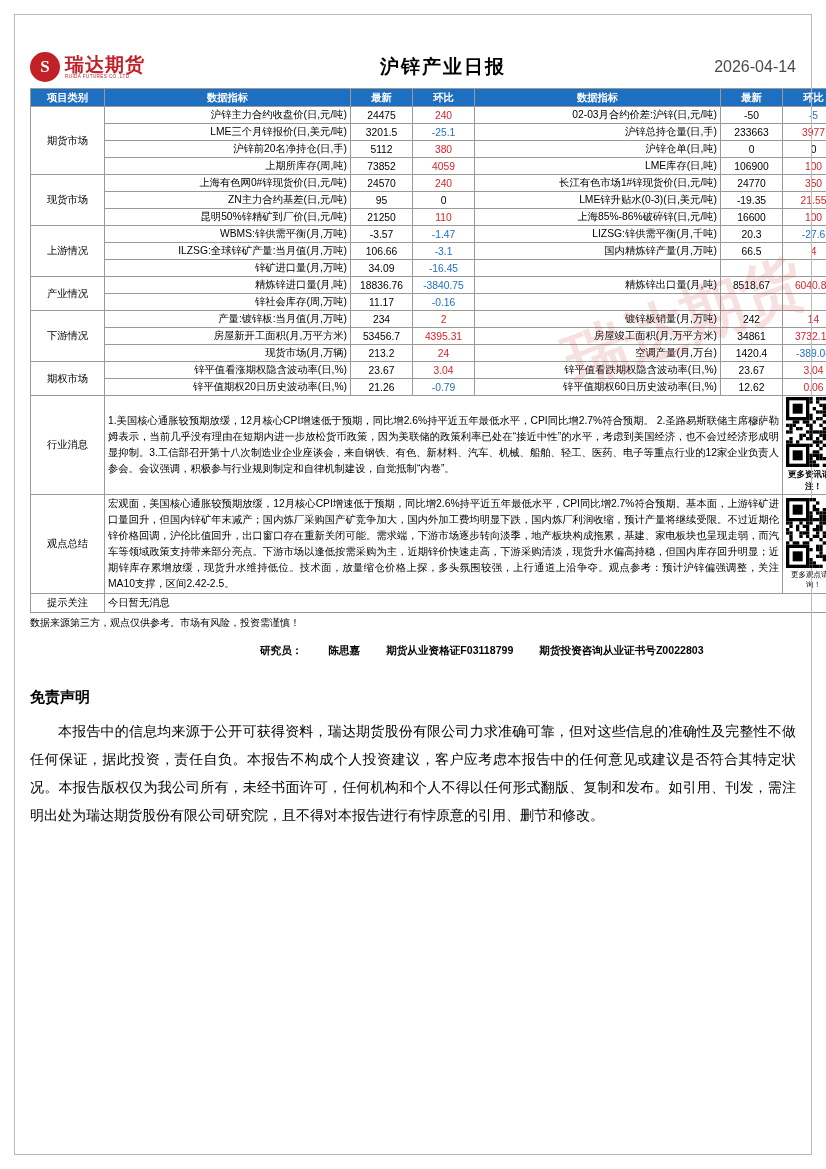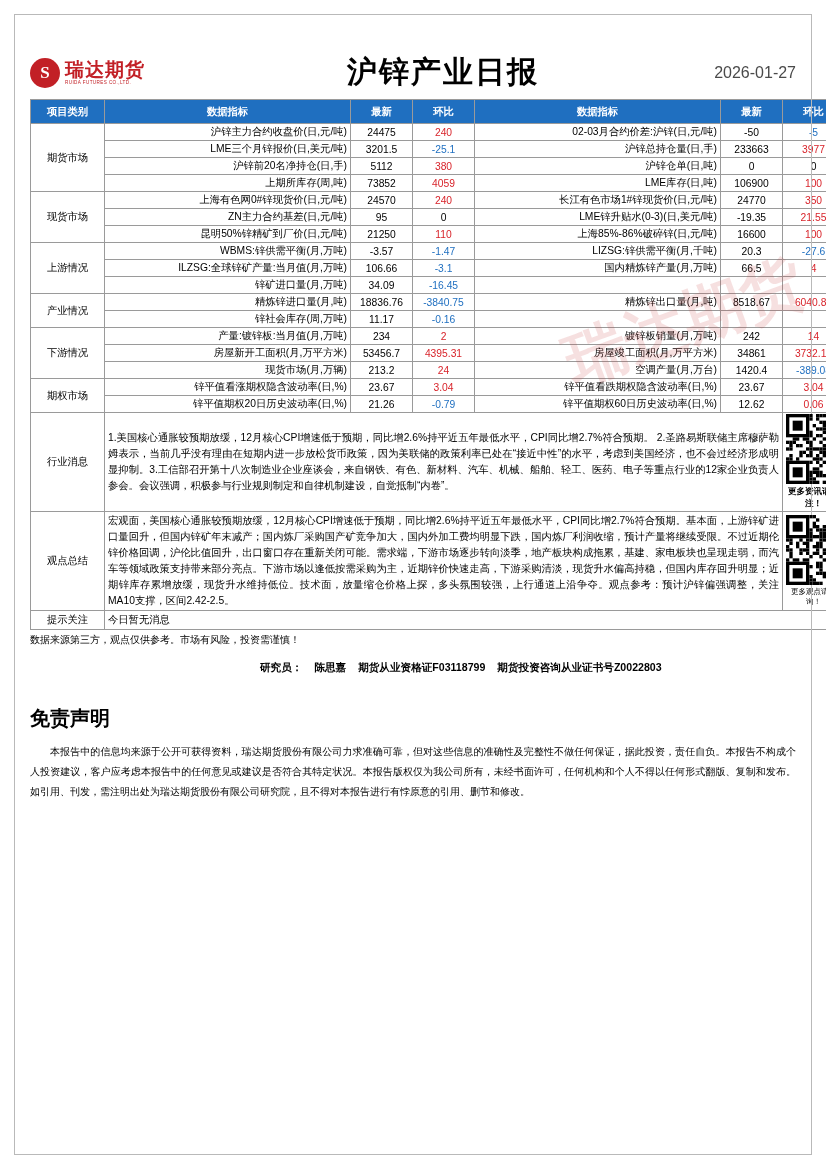--- a/index.html
+++ b/index.html
@@ -26,37 +26,37 @@
   .logo-mark {
     width: 30px; height: 30px; border-radius: 50%;
     background: #c22026; color: #fff;
     display: flex; align-items: center; justify-content: center;
     font-size: 17px; font-weight: bold; margin-right: 5px;
     font-family: "Liberation Serif", serif;
   }
   .logo-text-cn { font-size: 19px; font-weight: bold; color: #c22026; letter-spacing: 1px; line-height: 1.05; }
   .logo-text-en { font-size: 4.6px; color: #c22026; letter-spacing: 0.4px; }
   .title-wrap { flex: 1; text-align: center; }
-  .doc-title { font-size: 30px; font-weight: bold; letter-spacing: 2px; }
+  .doc-title { font-size: 19px; font-weight: bold; letter-spacing: 2px; }
   .doc-date { width: 130px; flex: 0 0 130px; text-align: right; font-size: 16px; color: #4a4a4a; }
 
   
   table.main { width: 100%; border-collapse: collapse; table-layout: fixed; }
   table.main th, table.main td {
     border: 1px solid #9a9a9a;
     font-size: 10.3px;
     padding: 1px 3px;
     vertical-align: middle;
   }
   thead th {
     background: #1f6fc0;
     color: #fff;
     font-weight: bold;
     text-align: center;
-    height: 24px;
+    height: 18px;
     font-size: 11px;
   }
   .col-cat { width: 74px; }
   .col-ind { width: 246px; }
   .col-new { width: 62px; }
   .col-chg { width: 62px; }
 
   td.cat {
     text-align: center;
     font-weight: normal;
@@ -85,25 +85,25 @@
     background-color: #fff;
     position: relative;
   }
   .qr-caption { font-size: 8.5px; font-weight: bold; }
   .qr-caption.small { font-size: 7.5px; font-weight: normal; }
 
   
   .note-src { font-size: 10px; margin-top: 3px; }
   .researcher-line {
     margin-top: 14px; font-size: 10.6px; font-weight: bold;
-    display: flex; gap: 12px; padding-left: 230px;
-  }
-  .disclaimer-title { margin-top: 30px; font-size: 20px; font-weight: bold; }
+    display: flex; gap: 26px; padding-left: 230px;
+  }
+  .disclaimer-title { margin-top: 30px; font-size: 15px; font-weight: bold; }
   .disclaimer-body {
-    margin-top: 10px; font-size: 10px; line-height: 2.0; text-align: justify;
+    margin-top: 10px; font-size: 14px; line-height: 2.0; text-align: justify;
     text-indent: 2em;
   }
 
   
   .watermark {
     position: absolute;
     left: 560px; top: 280px;
     font-size: 62px;
     color: rgba(200, 60, 60, 0.16);
     font-family: "Liberation Serif", serif;
@@ -129,21 +129,21 @@
     <div class="logo-wrap">
       <div class="logo-mark">S</div>
       <div>
         <div class="logo-text-cn">瑞达期货</div>
         <div class="logo-text-en">RUIDA FUTURES CO.,LTD.</div>
       </div>
     </div>
     <div class="title-wrap">
       <div class="doc-title">沪锌产业日报</div>
     </div>
-    <div class="doc-date">2026-01-27</div>
+    <div class="doc-date">2026-04-14</div>
   </div>
 
   <table class="main">
     <colgroup>
       <col class="col-cat">
         <col class="col-ind">
         <col class="col-new">
         <col class="col-chg">
       <col class="col-ind">
         <col class="col-new">

